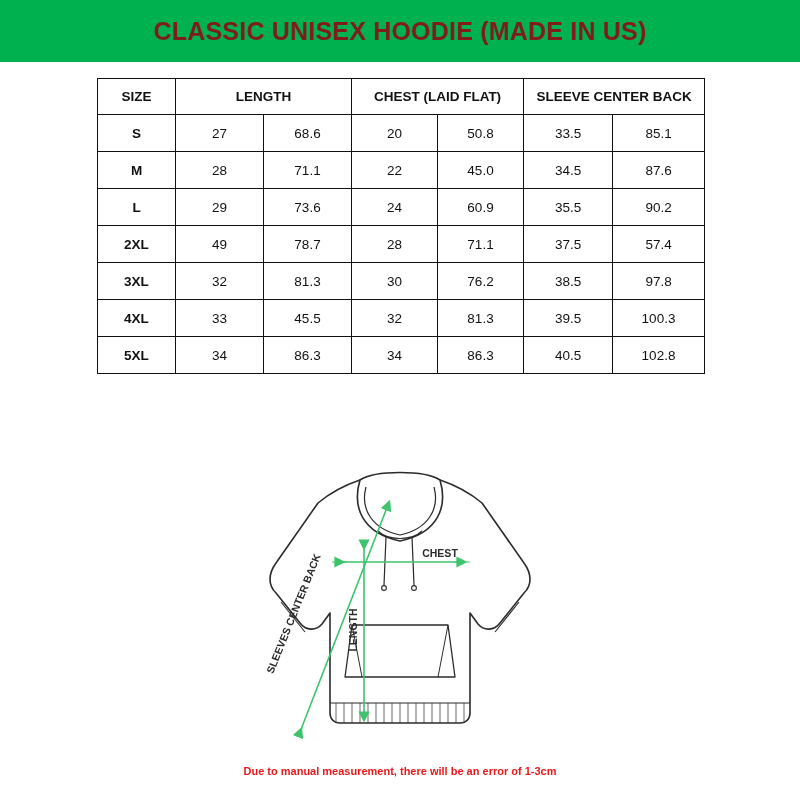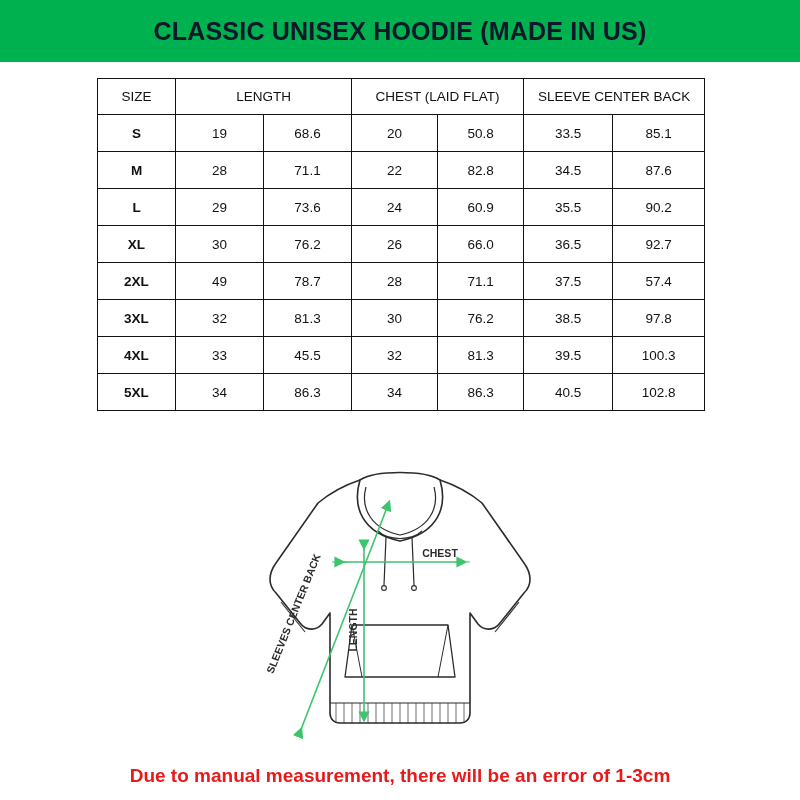--- a/index.html
+++ b/index.html
@@ -22,21 +22,21 @@
     left: 0;
     top: 0;
     width: 800px;
     height: 62px;
     background: #00b14f;
     display: flex;
     align-items: center;
     justify-content: center;
   }
   .header-title {
-    color: #0f172a;
+    color: #7f1d1d;
     font-size: 25px;
     font-weight: bold;
     letter-spacing: 0.2px;
     text-align: center;
     line-height: 1;
   }
 
   
   .size-table-wrap {
     position: absolute;
@@ -53,21 +53,21 @@
   table.size-table td {
     border: 1px solid #111111;
     text-align: center;
     vertical-align: middle;
     font-size: 13.5px;
     color: #111111;
     height: 36px;
     padding: 0;
   }
   table.size-table th {
-    font-weight: normal;
+    font-weight: bold;
   }
   table.size-table tr.header-row th {
     height: 35px;
     font-size: 13.5px;
   }
   table.size-table tr.unit-row th {
     height: 34px;
   }
   table.size-table td.size-cell {
     font-weight: bold;
@@ -90,21 +90,21 @@
   }
 
   
   .footer-note {
     position: absolute;
     left: 0;
     top: 765px;
     width: 800px;
     text-align: center;
     color: #e8191b;
-    font-size: 19px;
+    font-size: 11px;
     font-weight: bold;
   }
 </style>
 </head>
 <body>
 
 <div class="header-banner">
   <div class="header-title">CLASSIC UNISEX HOODIE (MADE IN US)</div>
 </div>
 
@@ -123,53 +123,44 @@
       <tr class="header-row">
         <th>SIZE</th>
         <th colspan="2">LENGTH</th>
         <th colspan="2">CHEST (LAID FLAT)</th>
         <th colspan="2">SLEEVE CENTER BACK</th>
       </tr>
     </thead>
     <tbody>
       <tr>
         <td class="size-cell">S</td>
-        <td>19</td>
+        <td>27</td>
         <td>68.6</td>
         <td>20</td>
         <td>50.8</td>
         <td>33.5</td>
         <td>85.1</td>
       </tr>
       <tr>
         <td class="size-cell">M</td>
         <td>28</td>
         <td>71.1</td>
         <td>22</td>
-        <td>82.8</td>
+        <td>45.0</td>
         <td>34.5</td>
         <td>87.6</td>
       </tr>
       <tr>
         <td class="size-cell">L</td>
         <td>29</td>
         <td>73.6</td>
         <td>24</td>
         <td>60.9</td>
         <td>35.5</td>
         <td>90.2</td>
-      </tr>
-      <tr>
-        <td class="size-cell">XL</td>
-        <td>30</td>
-        <td>76.2</td>
-        <td>26</td>
-        <td>66.0</td>
-        <td>36.5</td>
-        <td>92.7</td>
       </tr>
       <tr>
         <td class="size-cell">2XL</td>
         <td>49</td>
         <td>78.7</td>
         <td>28</td>
         <td>71.1</td>
         <td>37.5</td>
         <td>57.4</td>
       </tr>

